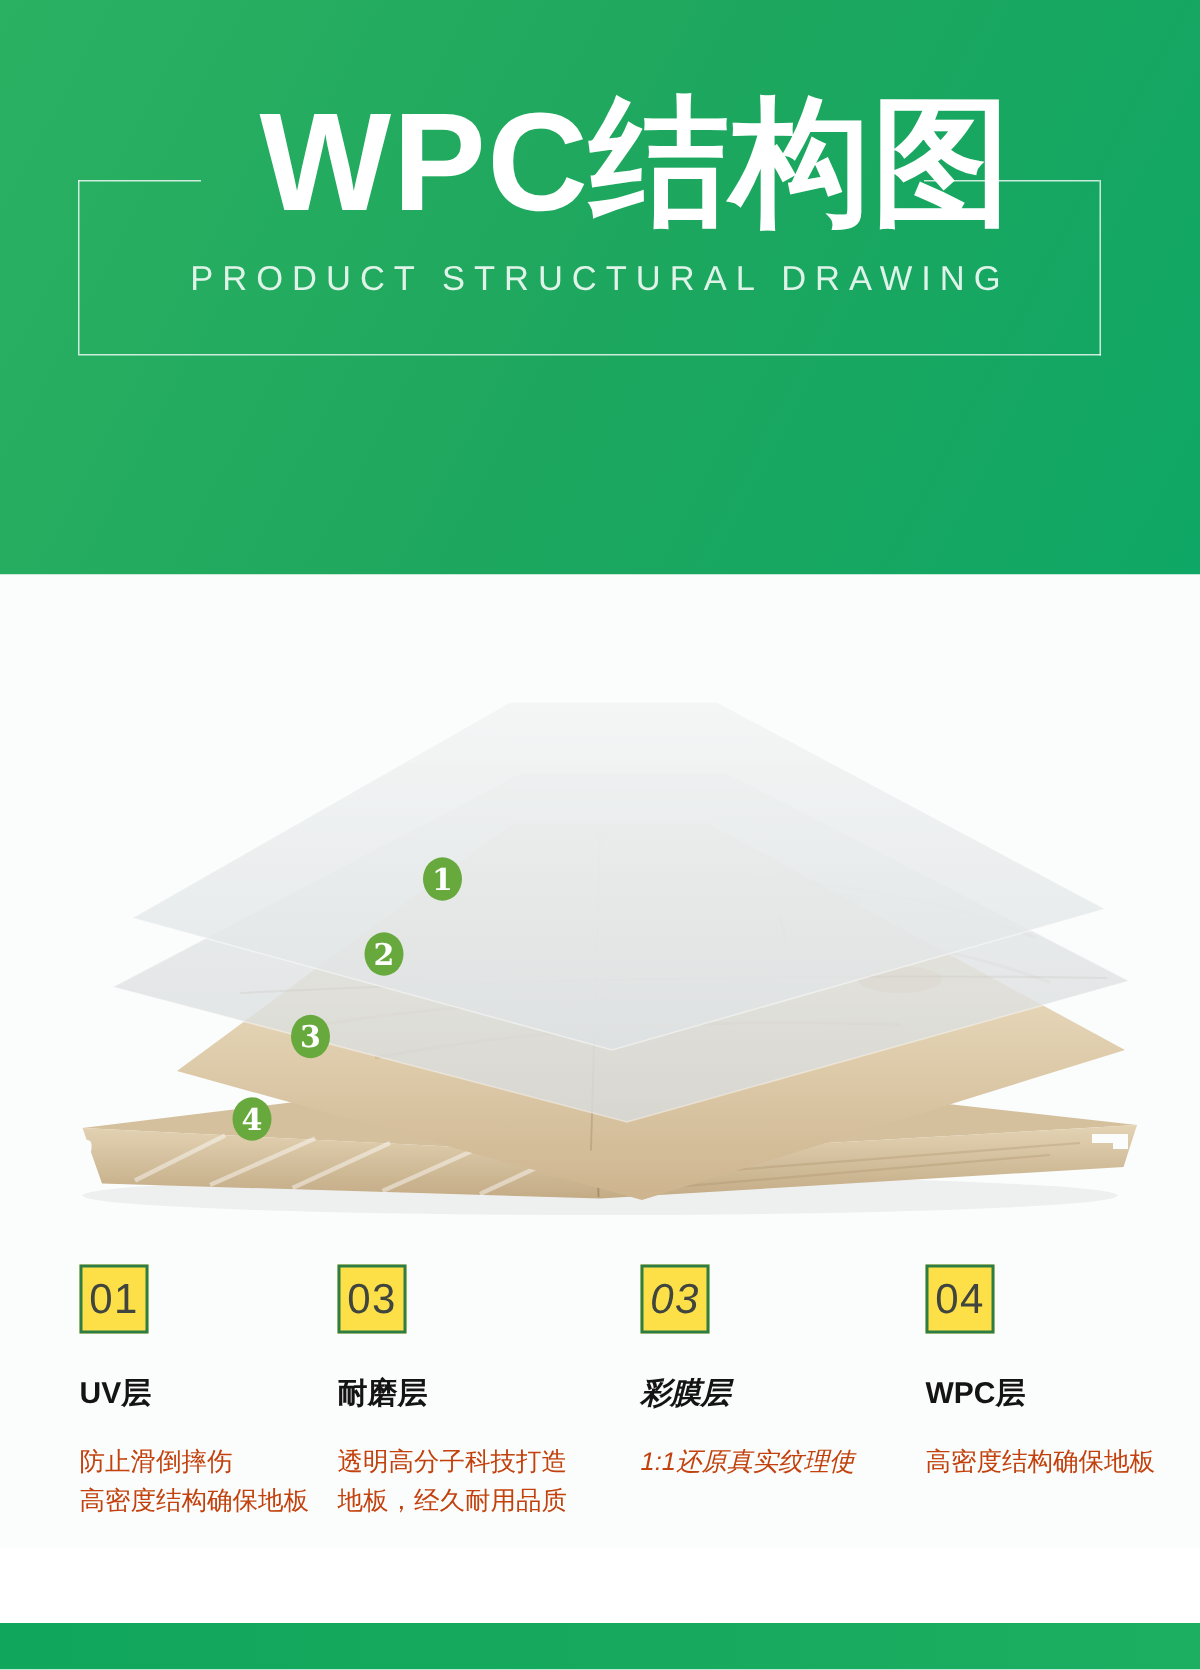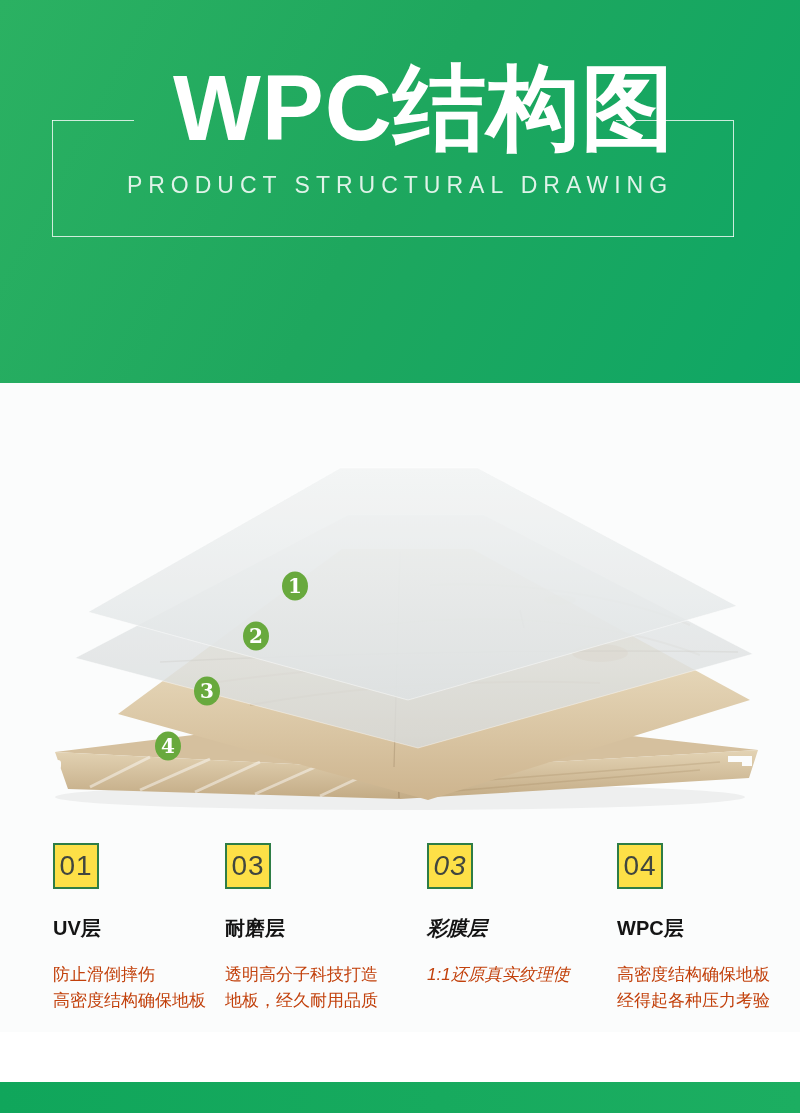--- a/index.html
+++ b/index.html
@@ -158,19 +158,18 @@
     <div class="col-desc">
       <div>1:1还原真实纹理使</div>
     </div>
   </div>
 
   <div class="col col-4">
     <div class="numbox">04</div>
     <div class="col-title">WPC层</div>
     <div class="col-desc">
       <div>高密度结构确保地板</div>
-      <div>经得起各种压力考验</div>
     </div>
   </div>
 
 </div>
 
 <div class="footer-bar"></div>
 
 </body></html>

